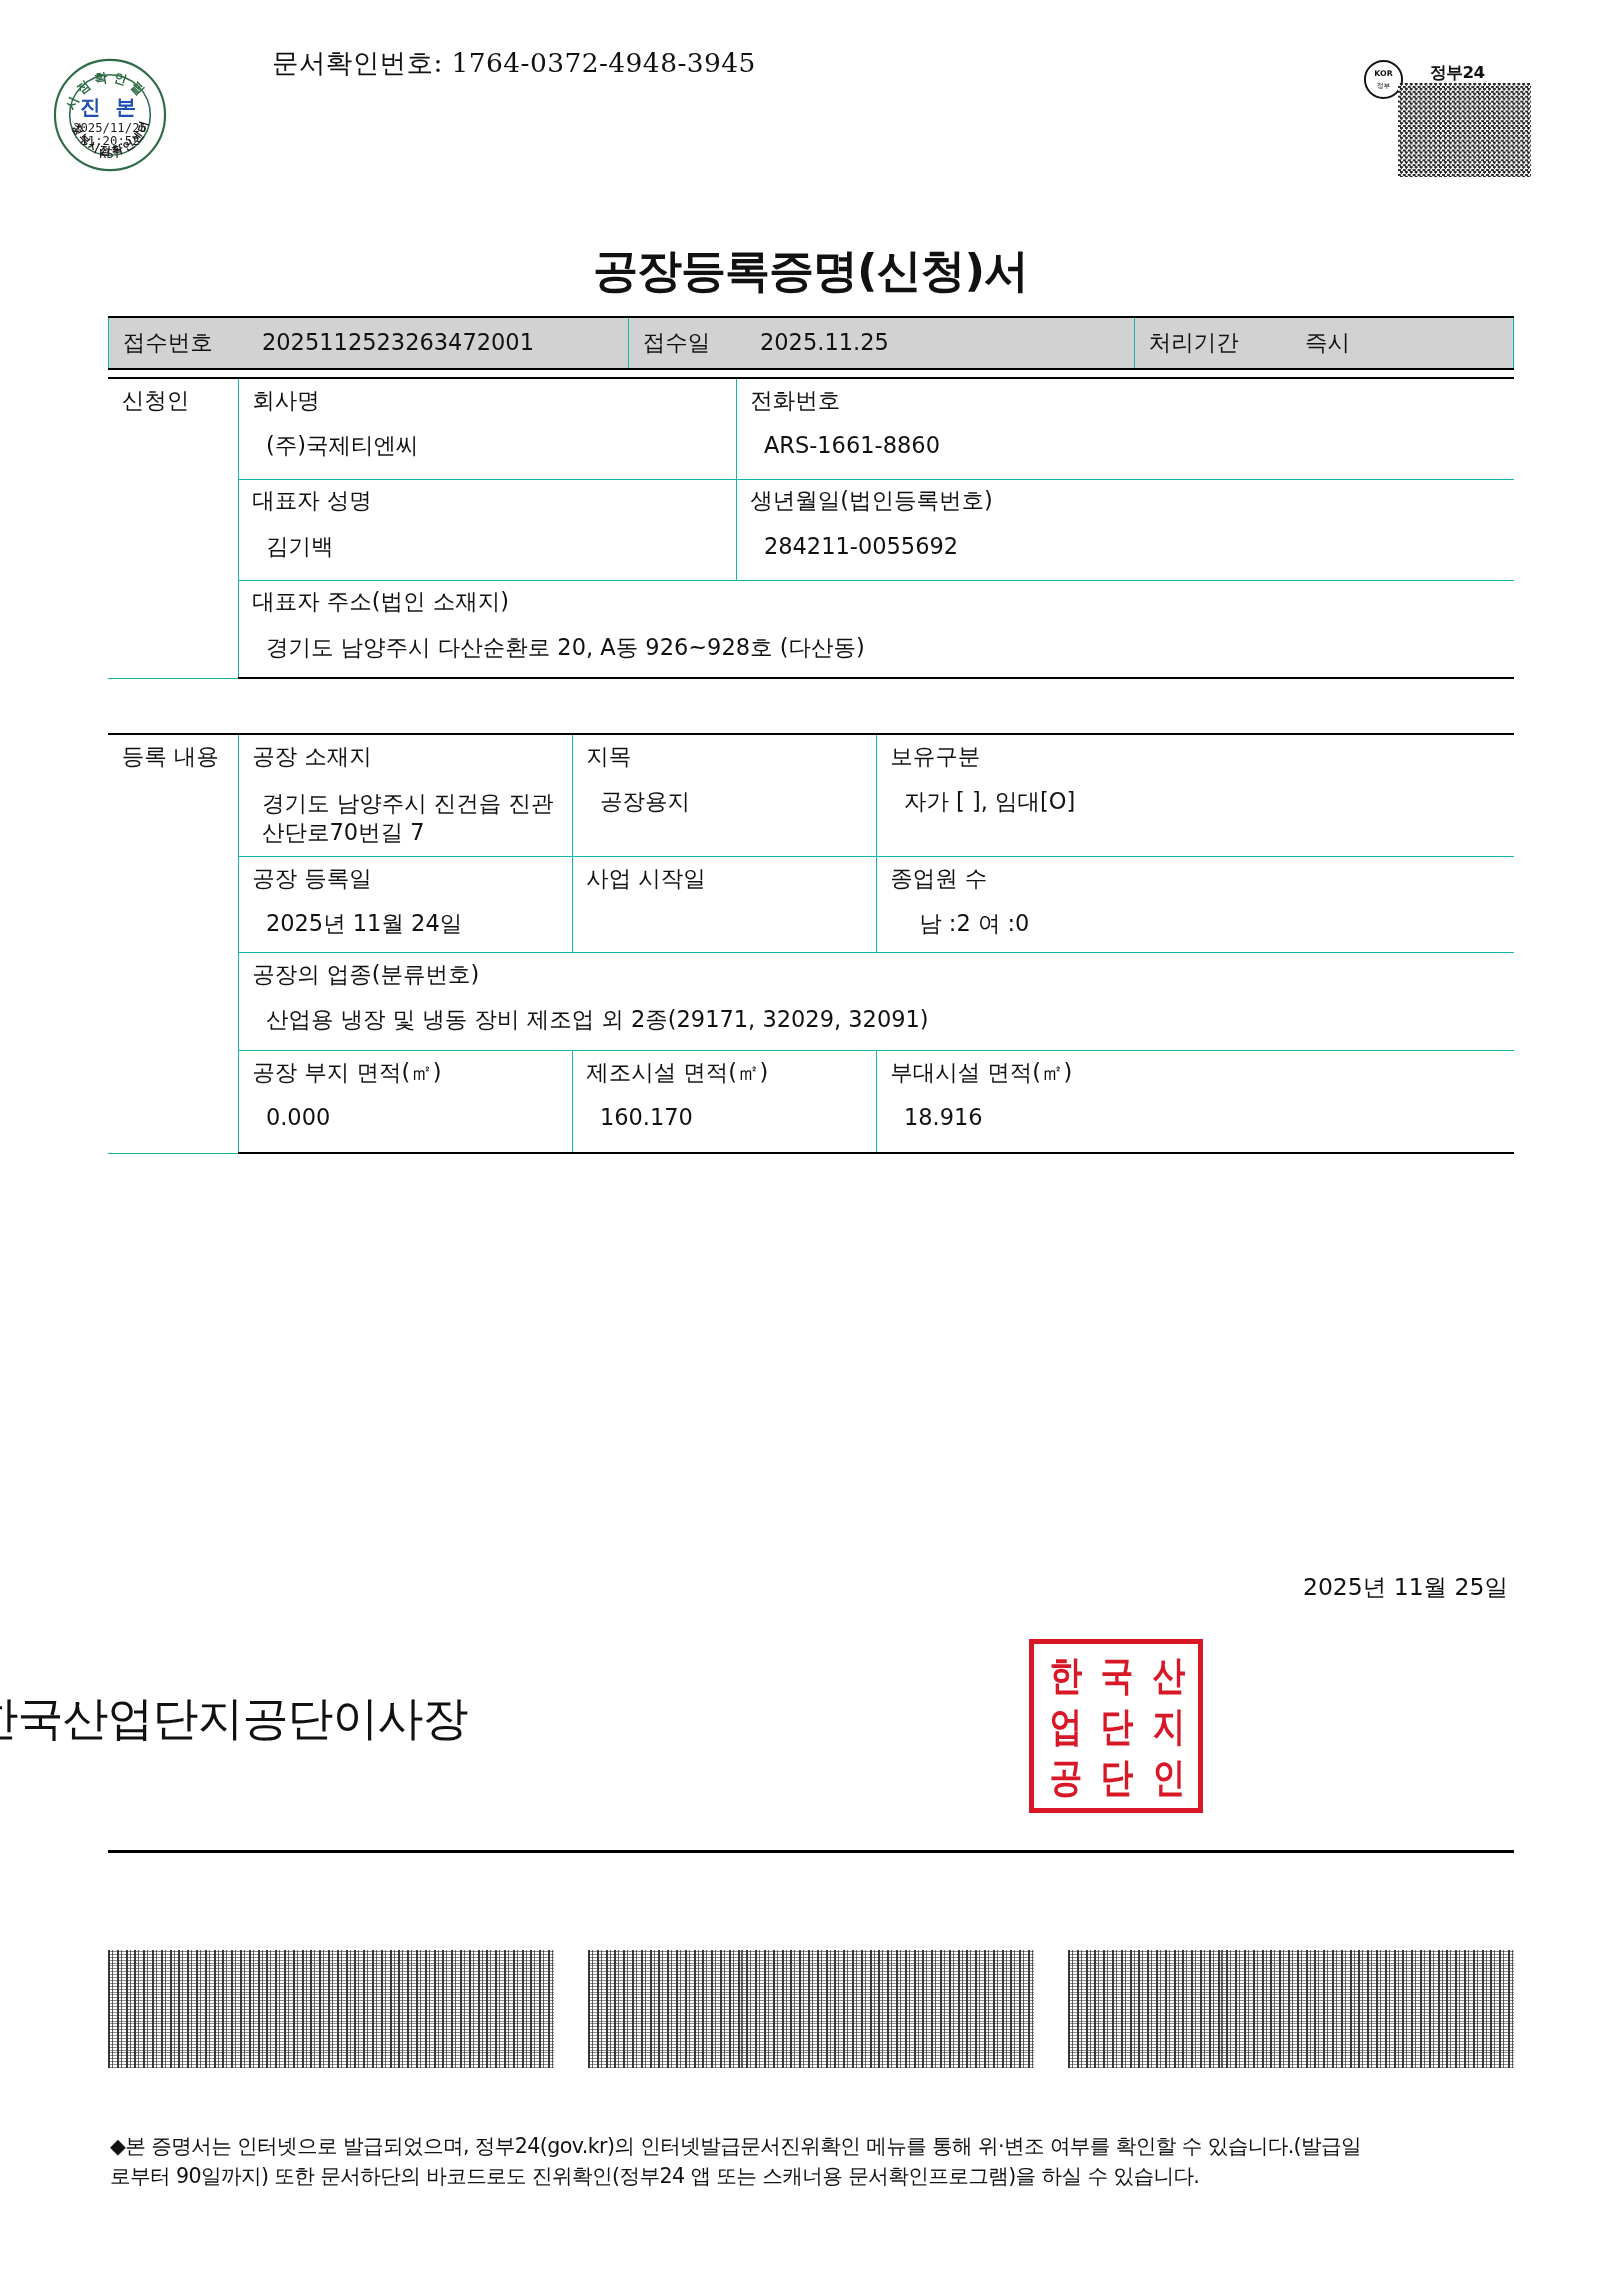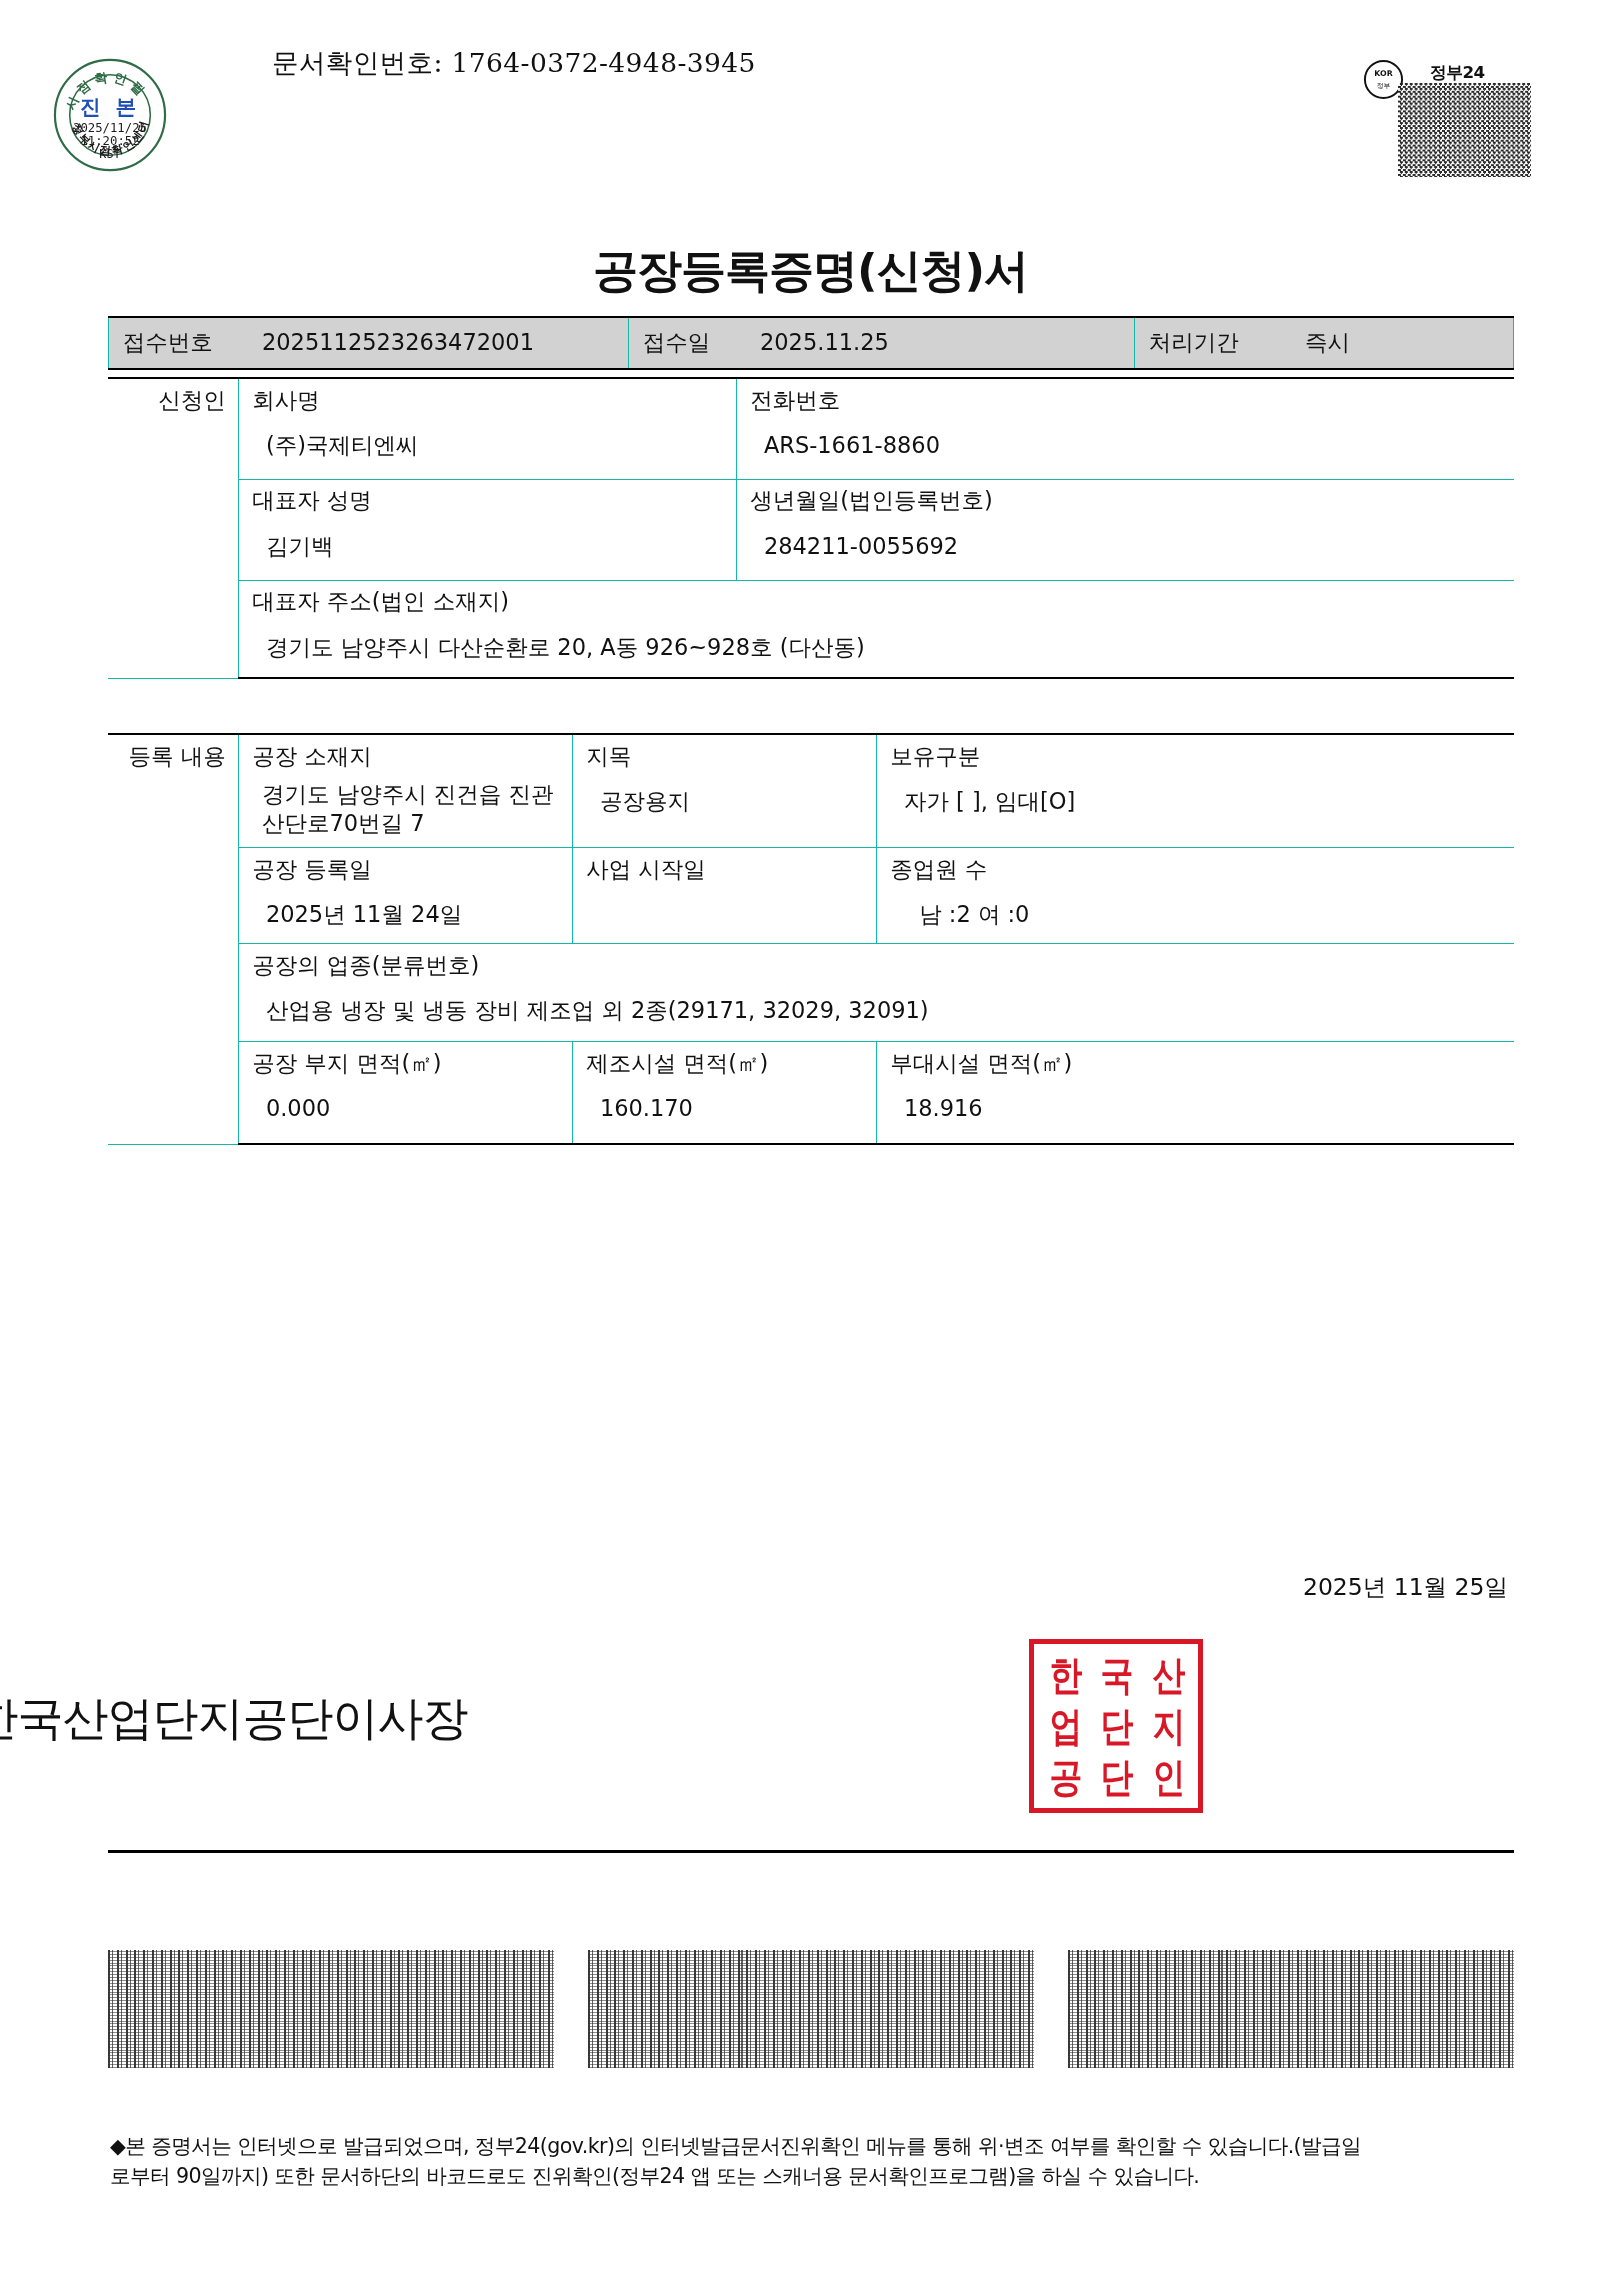--- a/index.html
+++ b/index.html
@@ -99,23 +99,23 @@
   .thickBot { border-bottom: 2.9px solid #000 !important; }
   .noL { border-left: none !important; }
   .noR { border-right: none !important; }
 
   .lbl { display: block; }
   .val {
     display: block;
     margin-top: 15.7px;
     padding-left: 13.7px;
   }
-  .val.tight { margin-top: 8px; }
+  .val.tight { margin-top: 17px; }
   .mid { vertical-align: middle; }
-  .ctr { text-align: right; }
+  .ctr { text-align: left; }
 
   
   #receipt-table { left: 108px; top: 316px; width: 1406px; }
   #receipt-table td {
     background: #d2d2d2;
     padding: 9.8px 11.8px 10.8px 13.7px;
     vertical-align: middle;
   }
   #receipt-table .inline-lbl { font-size: 22.5px; }
   #receipt-table .inline-val { font-size: 22.5px; padding-left: 9.8px; }

